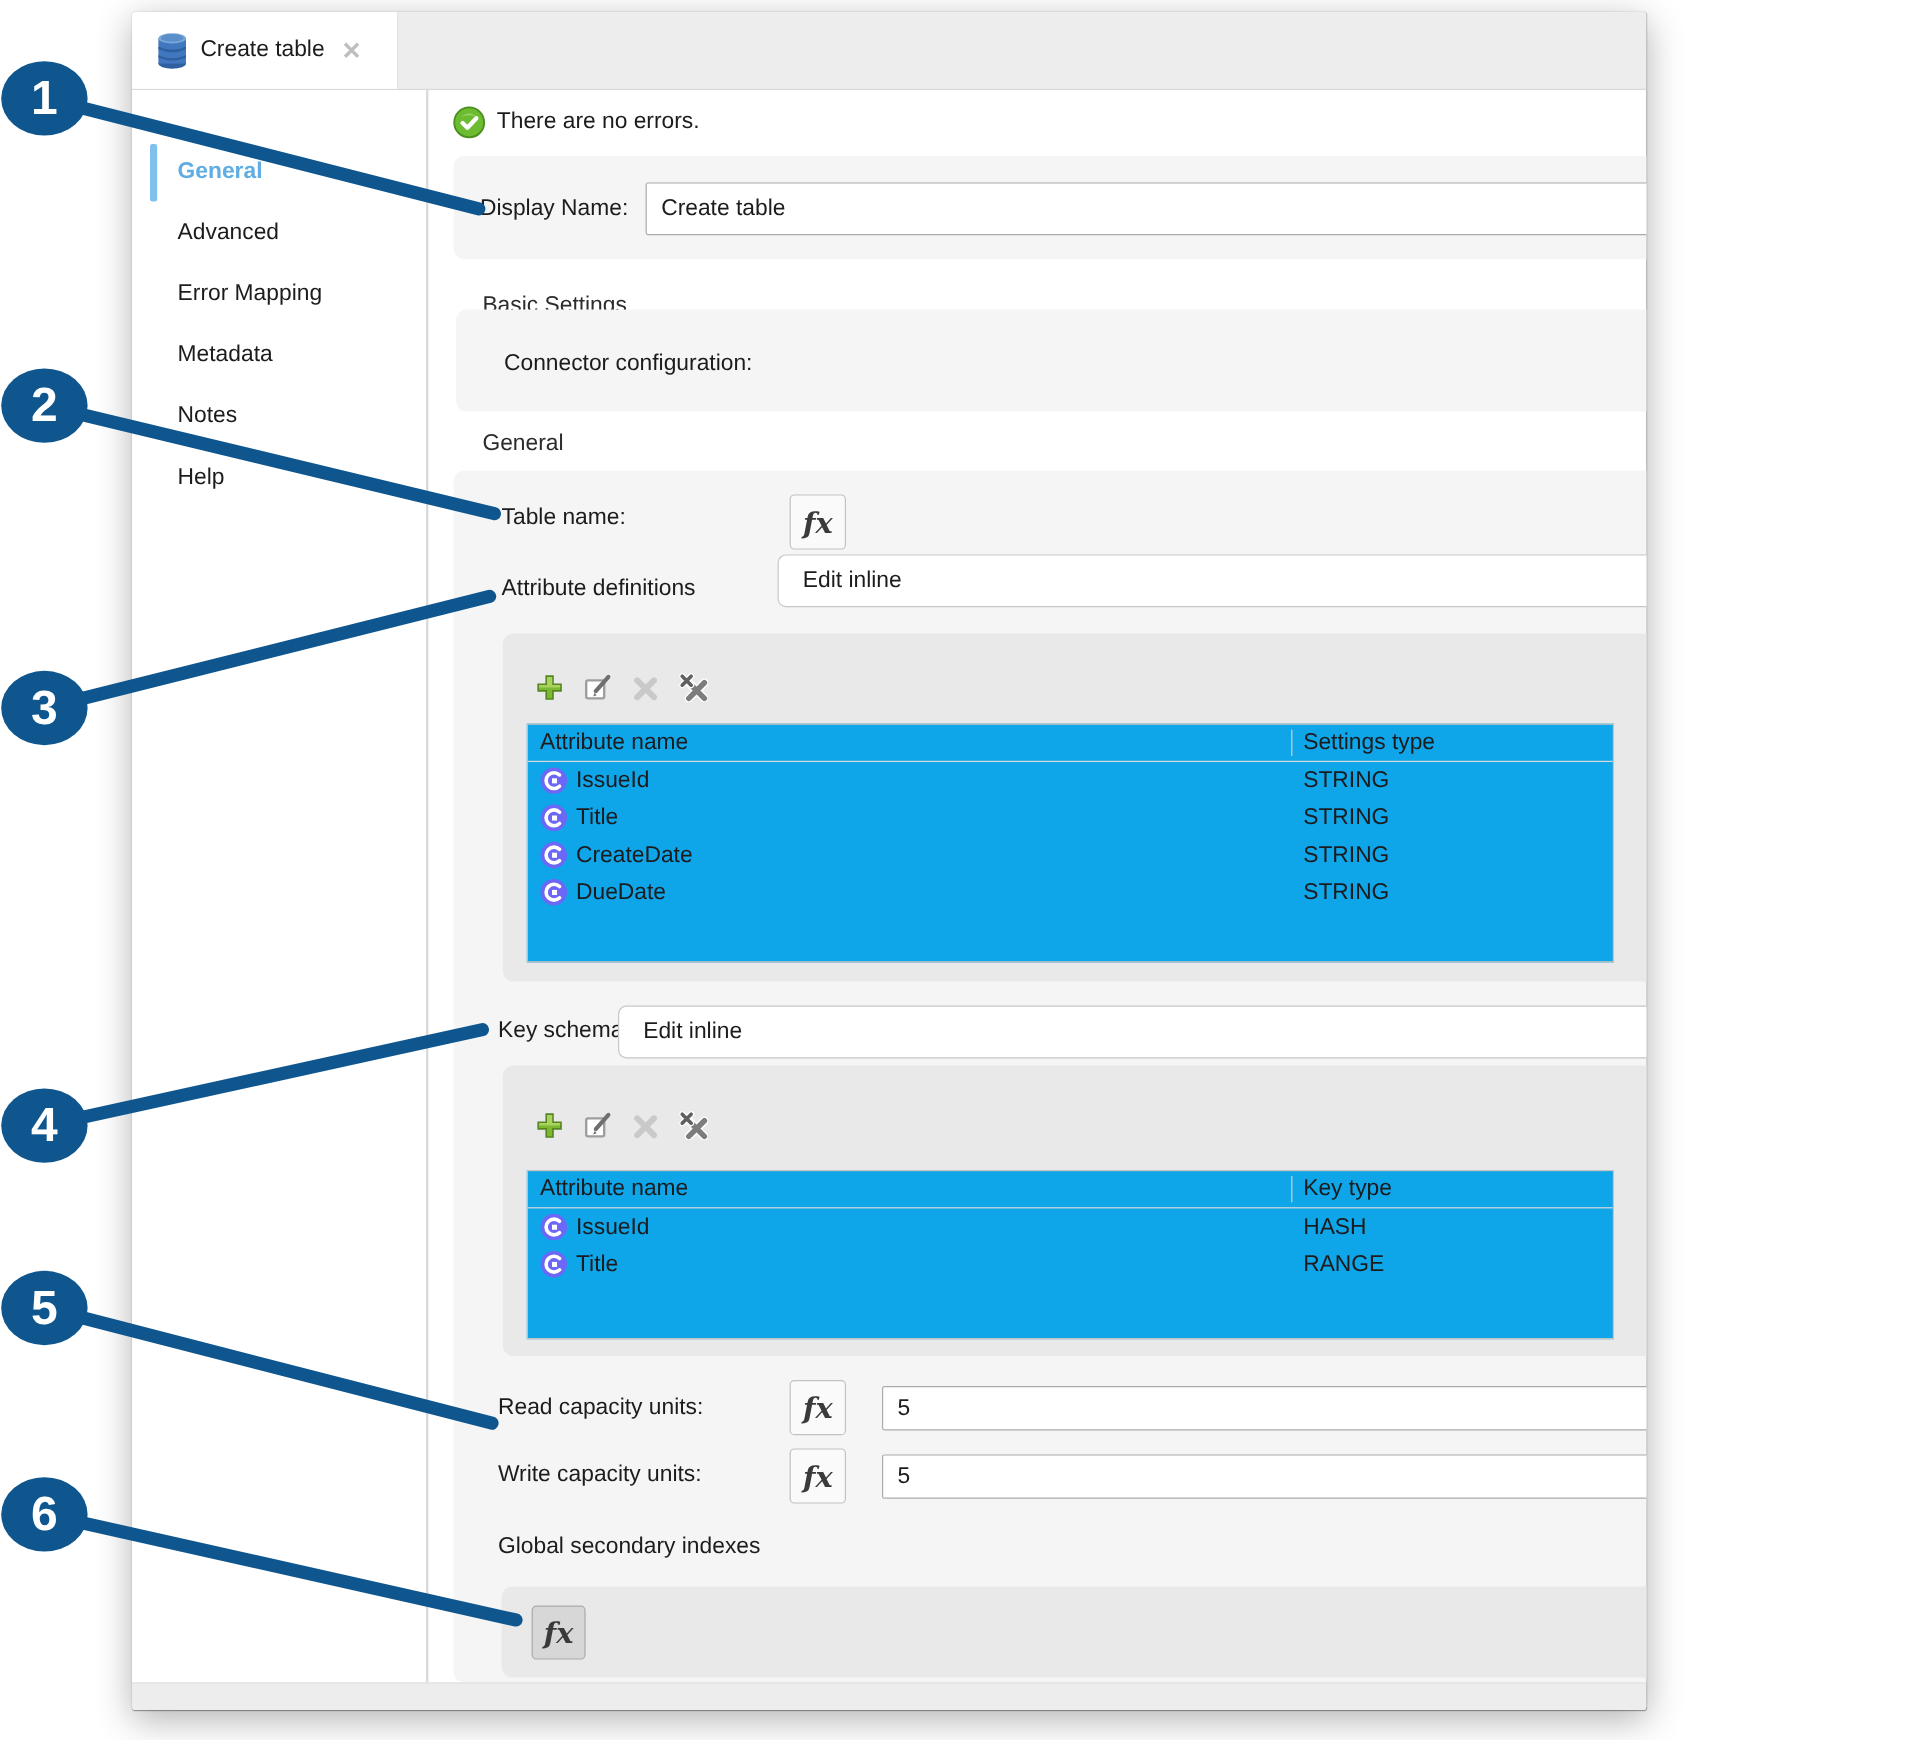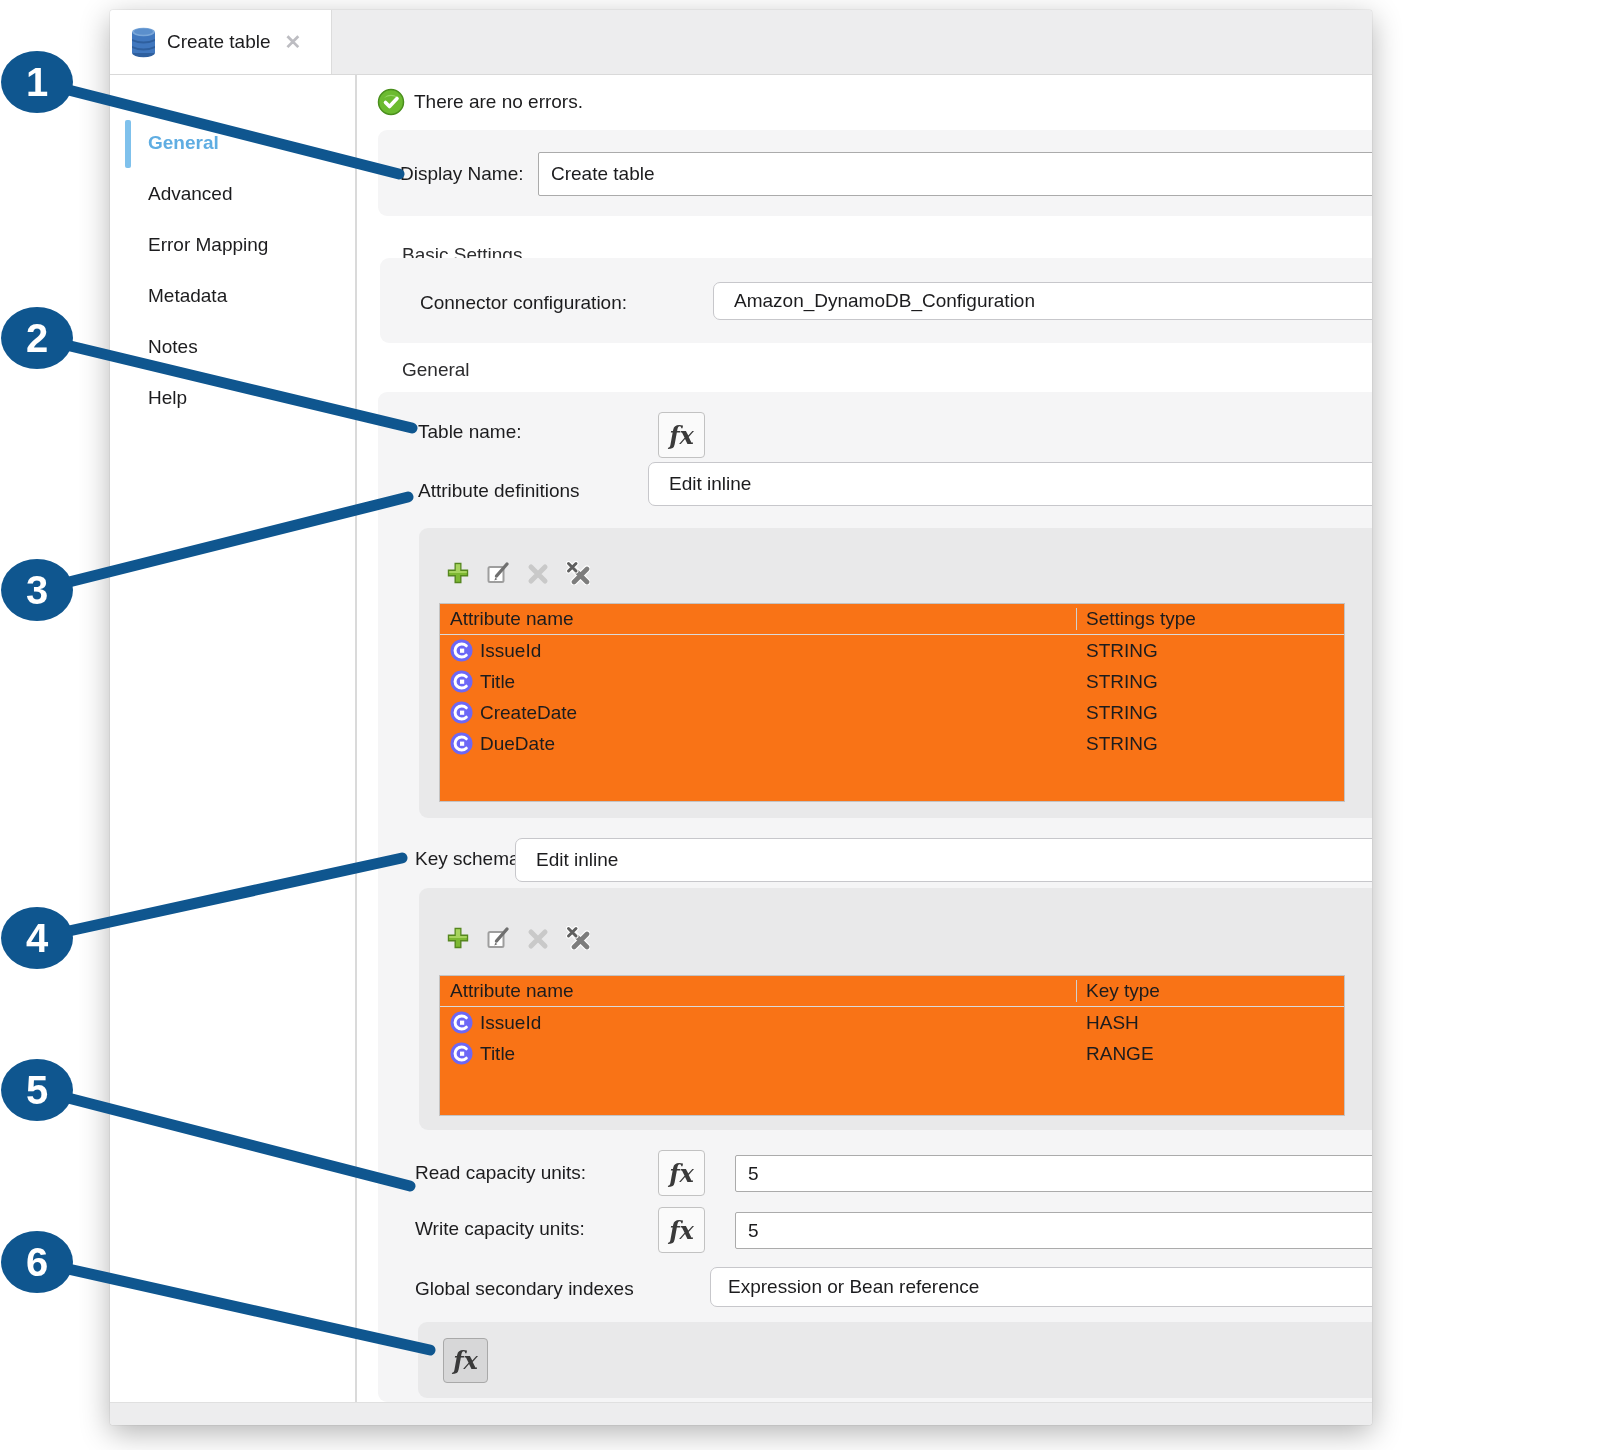--- a/index.html
+++ b/index.html
@@ -28,21 +28,21 @@
   .ipanel{position:absolute;background:#e9e9ea;border-radius:9px;}
   .tinput{position:absolute;background:#ffffff;border:1px solid #ababab;border-radius:2px;
           font-size:19px;display:flex;align-items:center;padding-left:12px;box-sizing:border-box;white-space:nowrap;}
   .dropdown{position:absolute;background:#ffffff;border:1px solid #c7c7cb;border-radius:7px;
           font-size:19px;display:flex;align-items:center;padding-left:20px;box-sizing:border-box;white-space:nowrap;}
   .fxbtn{position:absolute;width:47px;height:46px;background:#fafafa;border:1px solid #c2c2c2;border-radius:4px;
          display:flex;align-items:center;justify-content:center;font-family:"DejaVu Serif",serif;
          font-style:italic;font-weight:bold;font-size:24px;color:#3a3a3a;box-sizing:border-box;}
   .fxbtn.pressed{background:#d7d7d8;border-color:#a9a9a9;}
   
-  .tablebox{position:absolute;background:#f97316;border:1px solid #c3c3c3;box-sizing:border-box;overflow:hidden;}
+  .tablebox{position:absolute;background:#0ea5e9;border:1px solid #c3c3c3;box-sizing:border-box;overflow:hidden;}
   .trow{position:relative;display:flex;align-items:center;font-size:19px;height:31px;}
   .trow.thead{height:30px;border-bottom:1px solid #dadada;}
   .tcell-name{padding-left:10px;display:flex;align-items:center;gap:7px;}
   .tcell-type{position:absolute;left:646px;top:0;height:100%;display:flex;align-items:center;}
   .colsep{position:absolute;left:636px;top:4px;width:1px;height:22px;background:#d0d0d0;}
   .rowicon{width:23px;height:23px;flex:0 0 23px;}
   .toolbar{position:absolute;display:flex;gap:16px;align-items:center;}
   .tbicon{width:24px;height:24px;}
   
   .expr{font-family:"DejaVu Sans Mono",monospace;font-size:20px;color:#1b1b1b;}
@@ -96,23 +96,20 @@
 
     <div class="panel" style="left:268px;top:120px;width:1100px;height:86px"></div>
     <div class="lbl" style="left:290px;top:152px">Display Name:</div>
     <div class="tinput" style="left:428px;top:142px;width:940px;height:44px">
       <span>Create table</span>
     </div>
 
     <div class="sect" style="left:292px;top:233px">Basic Settings</div>
     <div class="panel" style="left:270px;top:248px;width:1100px;height:85px"></div>
     <div class="lbl" style="left:310px;top:281px">Connector configuration:</div>
-    <div class="dropdown" style="left:603px;top:272px;width:800px;height:38px">
-      <span>Amazon_DynamoDB_Configuration</span>
-    </div>
 
     <div class="sect" style="left:292px;top:348px">General</div>
     <div class="panel" style="left:268px;top:382px;width:1100px;height:1010px"></div>
 
     <div class="lbl" style="left:308px;top:410px">Table name:</div>
     <div class="fxbtn" style="left:548px;top:402px">fx</div>
 
     <div class="lbl" style="left:308px;top:469px">Attribute definitions</div>
     <div class="dropdown" style="left:538px;top:452px;width:832px;height:44px">
       <span>Edit inline</span>
@@ -269,23 +266,20 @@
       <span>5</span>
     </div>
 
     <div class="lbl" style="left:305px;top:1207px">Write capacity units:</div>
     <div class="fxbtn" style="left:548px;top:1197px">fx</div>
     <div class="tinput" style="left:625px;top:1202px;width:745px;height:37px">
       <span>5</span>
     </div>
 
     <div class="lbl" style="left:305px;top:1267px">Global secondary indexes</div>
-    <div class="dropdown" style="left:600px;top:1257px;width:770px;height:40px;padding-left:17px">
-      <span>Expression or Bean reference</span>
-    </div>
 
     <div class="ipanel" style="left:308px;top:1312px;width:1062px;height:76px"></div>
     <div class="fxbtn pressed" style="left:333px;top:1328px;width:45px;height:45px">fx</div>
 
     <div class="bottomstrip"></div>
   </div>
 
   <svg class="lines" width="1598" height="1450" viewBox="0 0 1598 1450">
     <line x1="37" y1="82" x2="399" y2="174" stroke="#0F568F" stroke-width="11" stroke-linecap="round"></line>
     <line x1="37" y1="338" x2="412" y2="428" stroke="#0F568F" stroke-width="11" stroke-linecap="round"></line>

